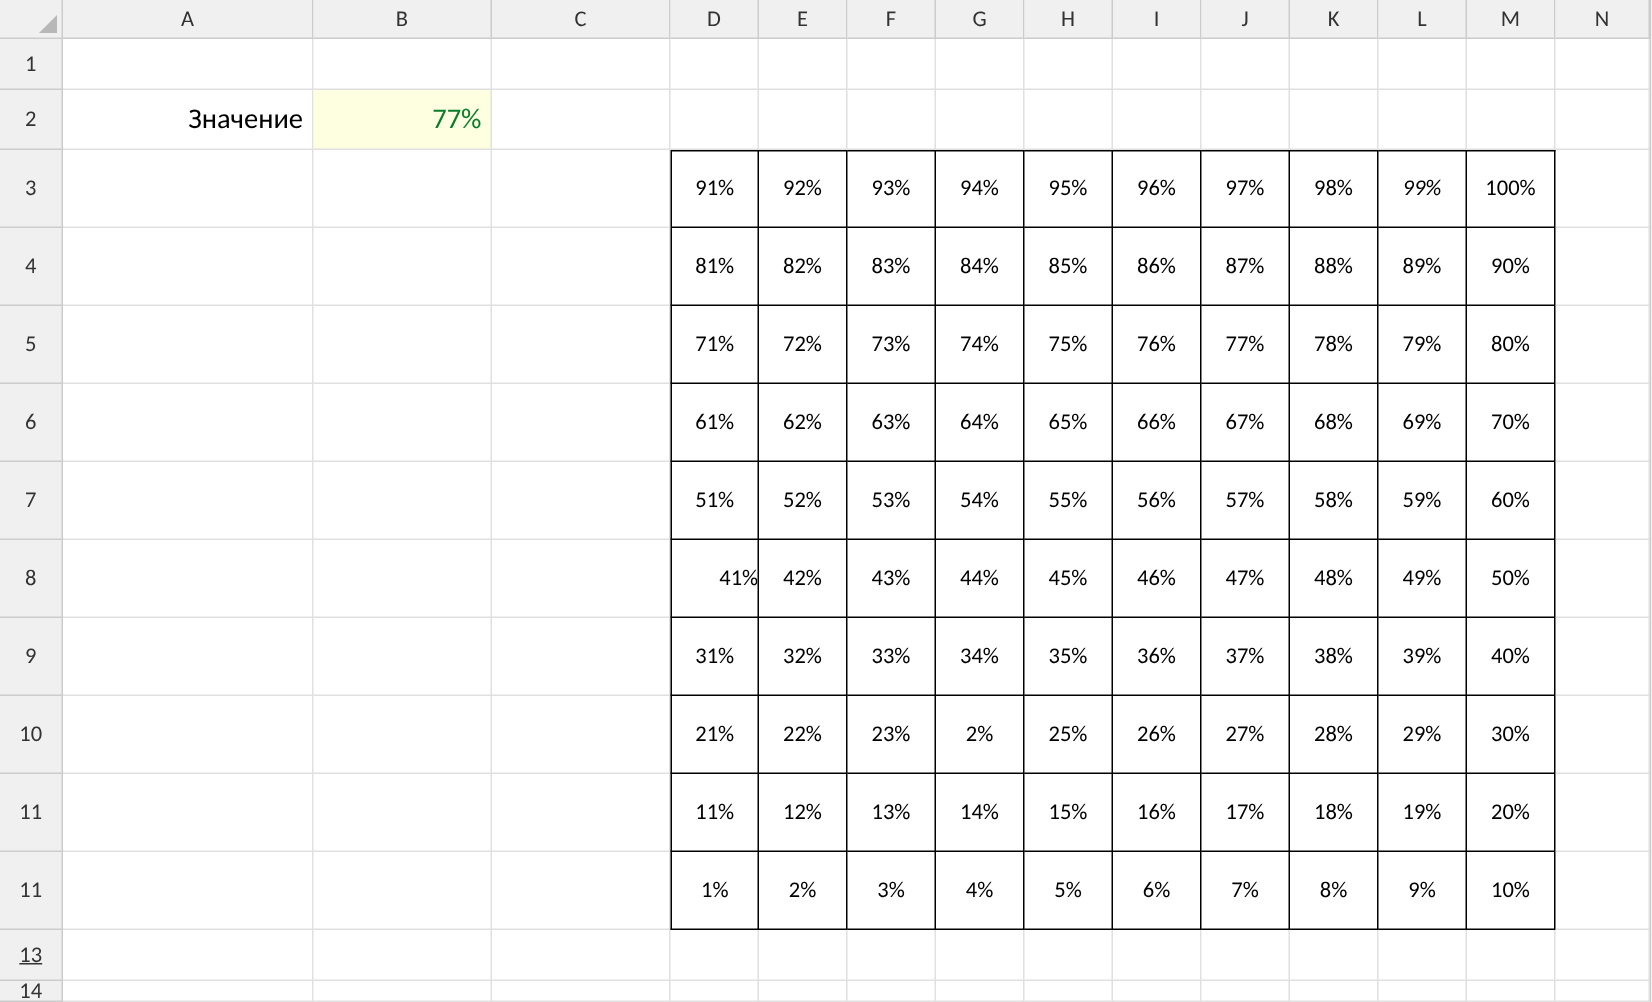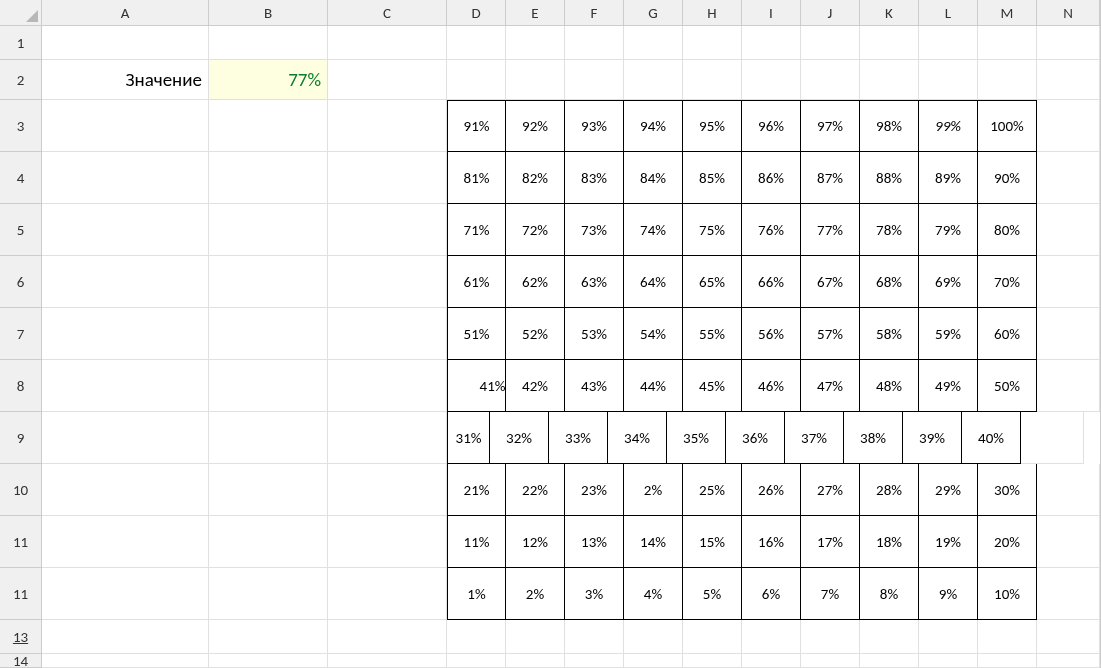--- a/index.html
+++ b/index.html
@@ -277,21 +277,21 @@
         <div class="cell grid-cell" style="width: 59px; height: 52px;">47%</div>
         <div class="cell grid-cell" style="width: 59px; height: 52px;">48%</div>
         <div class="cell grid-cell" style="width: 59px; height: 52px;">49%</div>
         <div class="cell grid-cell bold-border-r" style="width: 59px; height: 52px;">50%</div>
         <div class="cell" style="width: 63px; height: 52px;"></div>
       </div>
       <div class="row">
         <div class="cell" style="width: 167px; height: 52px;"></div>
         <div class="cell" style="width: 119px; height: 52px;"></div>
         <div class="cell" style="width: 119px; height: 52px;"></div>
-        <div class="cell grid-cell bold-border-l" style="width: 43px; height: 52px;">31%</div>
+        <div class="cell grid-cell bold-border-l" style="width: 59px; height: 52px;">31%</div>
         <div class="cell grid-cell" style="width: 59px; height: 52px;">32%</div>
         <div class="cell grid-cell" style="width: 59px; height: 52px;">33%</div>
         <div class="cell grid-cell" style="width: 59px; height: 52px;">34%</div>
         <div class="cell grid-cell" style="width: 59px; height: 52px;">35%</div>
         <div class="cell grid-cell" style="width: 59px; height: 52px;">36%</div>
         <div class="cell grid-cell" style="width: 59px; height: 52px;">37%</div>
         <div class="cell grid-cell" style="width: 59px; height: 52px;">38%</div>
         <div class="cell grid-cell" style="width: 59px; height: 52px;">39%</div>
         <div class="cell grid-cell bold-border-r" style="width: 59px; height: 52px;">40%</div>
         <div class="cell" style="width: 63px; height: 52px;"></div>

